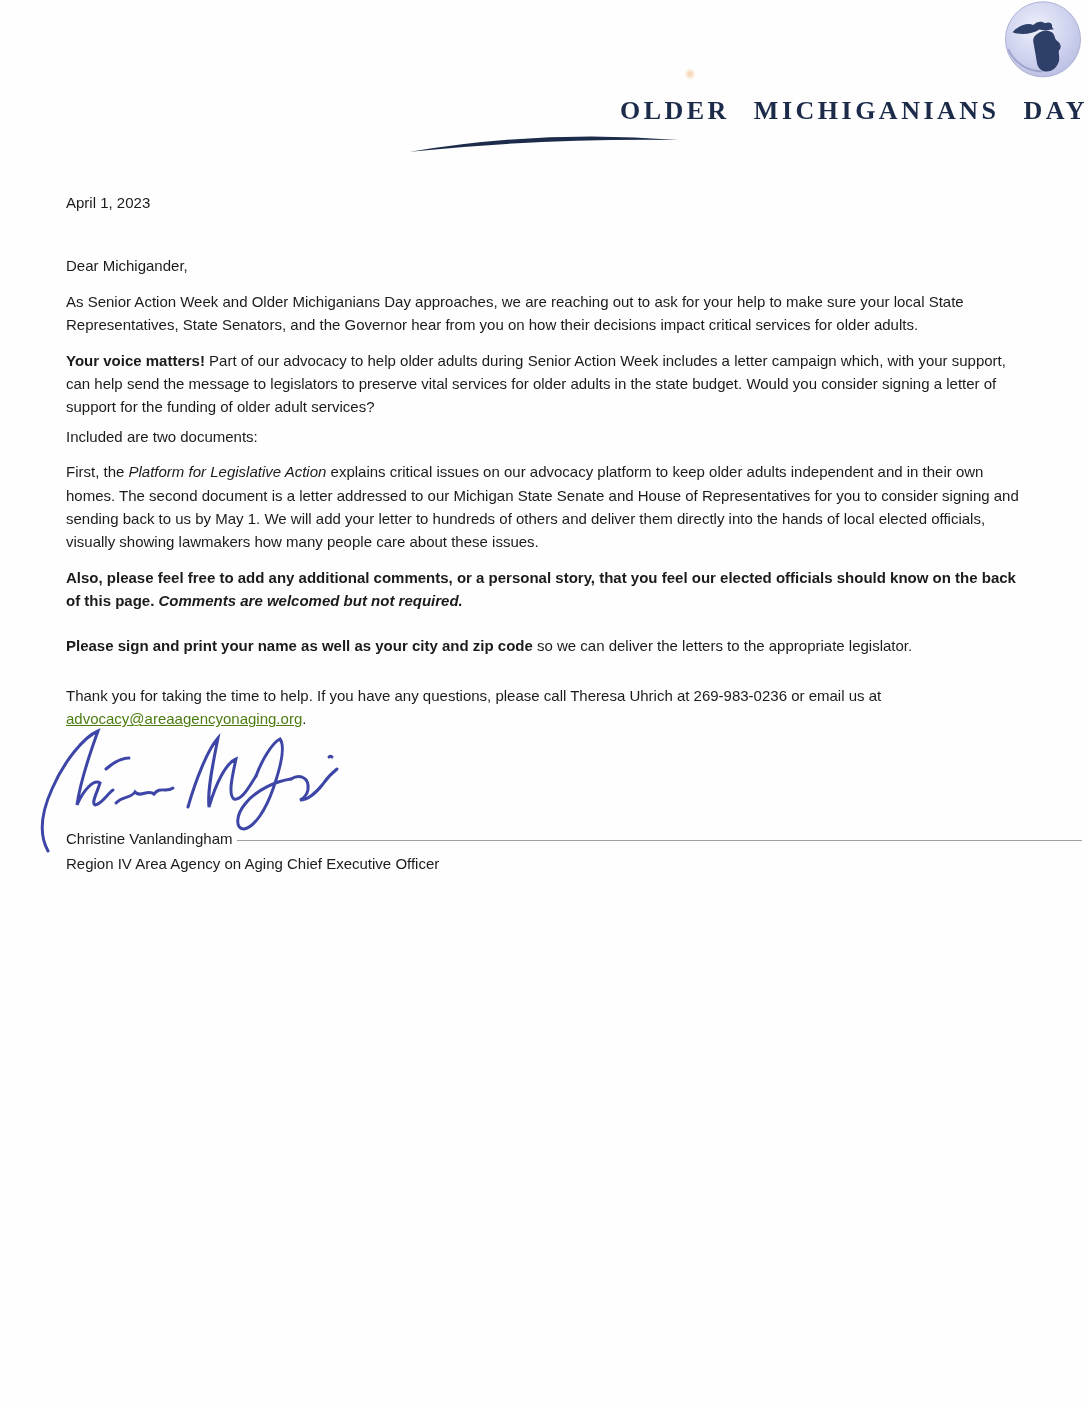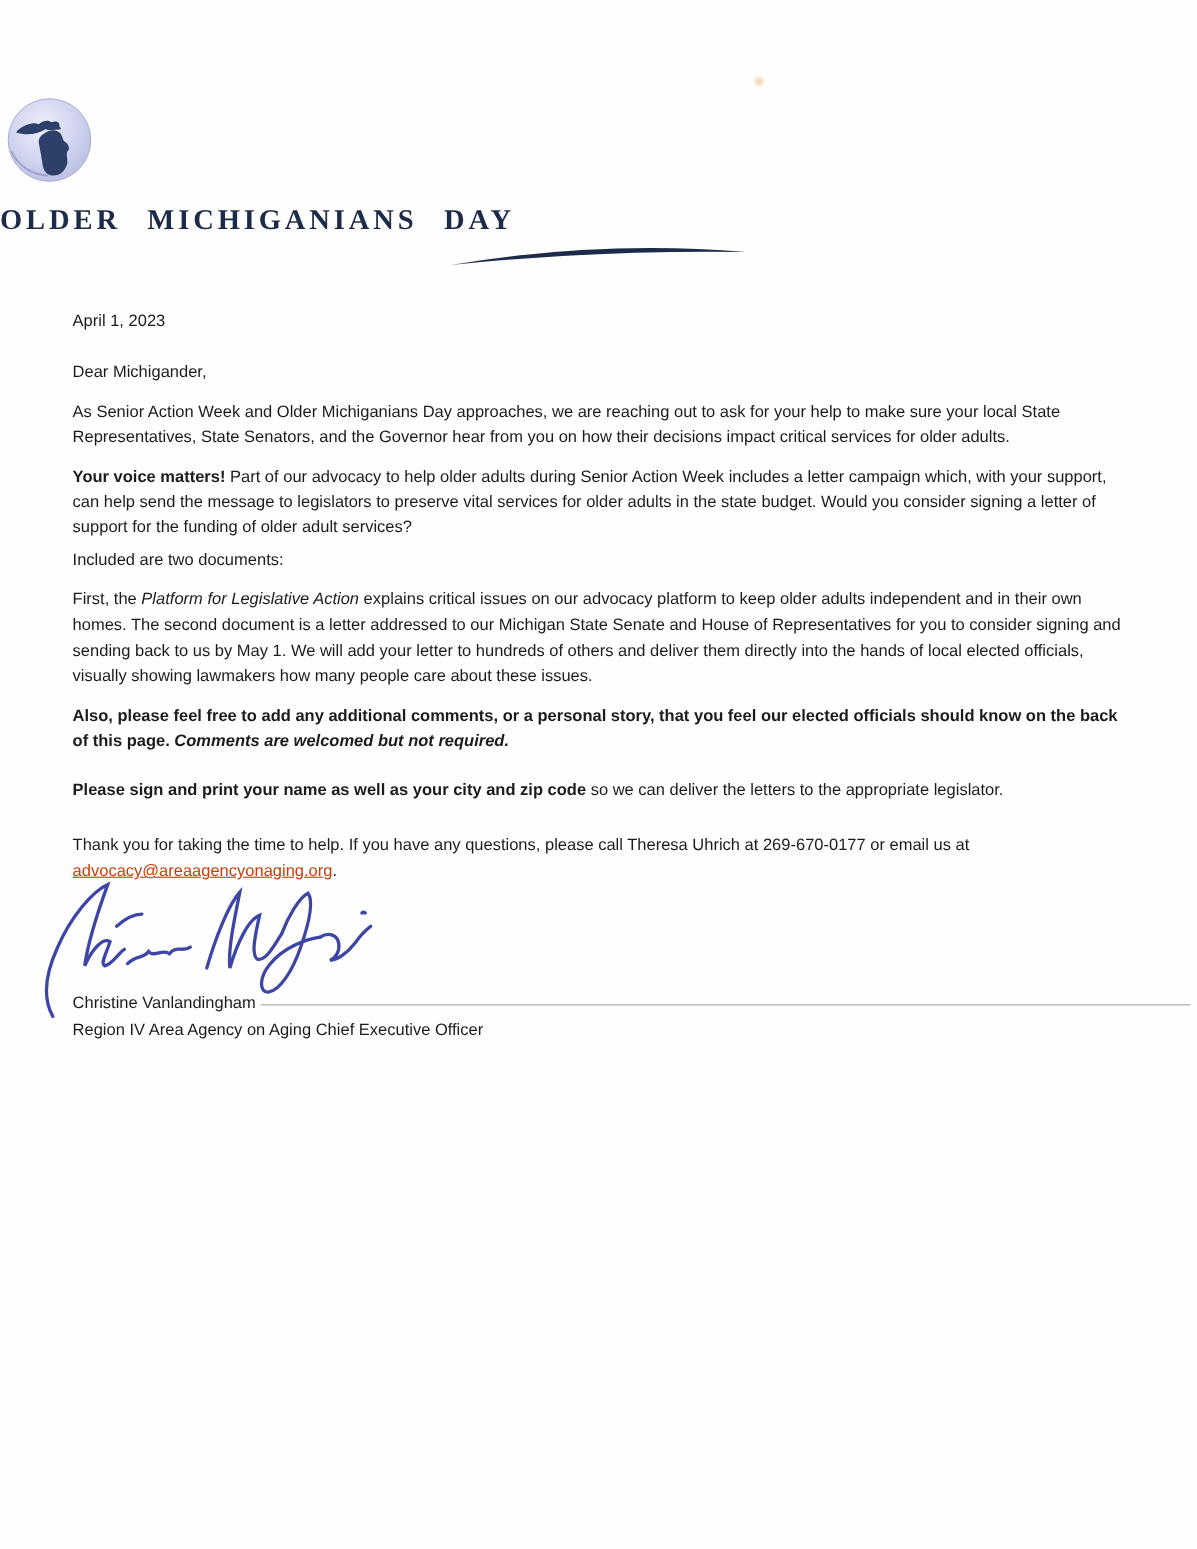--- a/index.html
+++ b/index.html
@@ -5,45 +5,45 @@
   html,body { margin:0; padding:0; background:#ffffff; }
   .page {
     position:relative;
     width:1088px; height:1408px;
     background:#fefefe;
     overflow:hidden;
     font-family:"Liberation Sans", sans-serif;
     color:#1b1b1b;
   }
   
-  .header { padding-top:88px; text-align:left; }
+  .header { text-align:right; }
   .logo-wrap { display:inline-block; line-height:0; }
   .org-name {
     margin-top:8px;
     font-family:"Liberation Serif", serif;
     font-weight:700;
     font-size:26px;
     letter-spacing:3.5px;
     word-spacing:14px;
     color:#1c2b4a;
   }
   .swoosh { display:block; margin:3px auto 0; }
   
   .letter-body {
     padding:0 66px;
     font-size:15px;
     line-height:1.56;
   }
   .date { margin-top:36px; }
-  .salutation { margin-top:24px; }
+  .salutation { margin-top:40px; }
   p.para { margin:12px 0 0 0; }
   p.para.gap-sm { margin-top:6px; }
   p.para.gap-lg { margin-top:22px; }
   p.para.gap-xl { margin-top:26px; }
-  .email-link { color:#c2410c; text-decoration:underline; cursor:pointer; }
+  .email-link { color:#4d7c0f; text-decoration:underline; cursor:pointer; }
   .closing { margin-top:30px; }
   
   .signature-block { position:relative; height:96px; }
   .signature-svg { position:absolute; left:-30px; top:-6px; z-index:2; }
   .name-row { display:flex; align-items:flex-end; position:relative; z-index:1; }
   .name { white-space:nowrap; }
   .sig-rule {
     flex:1;
     border-top:1.5px solid #8b8f93;
     margin:0 -60px 9px 4px;
@@ -93,21 +93,21 @@
     <div class="date">April 1, 2023</div>
 
     <div class="salutation">Dear Michigander,</div>
 
     <p class="para"><span>As Senior Action Week and Older Michiganians Day approaches, we are reaching out to ask for your help to make sure your local State Representatives, State Senators, and the Governor hear from you on how their decisions impact critical services for older adults.</span></p>
     <p class="para"><span style="font-weight: bold;">Your voice matters!</span><span> Part of our advocacy to help older adults during Senior Action Week includes a letter campaign which, with your support, can help send the message to legislators to preserve vital services for older adults in the state budget. Would you consider signing a letter of support for the funding of older adult services?</span></p>
     <p class="para gap-sm"><span>Included are two documents:</span></p>
     <p class="para"><span>First, the </span><span style="font-style: italic;">Platform for Legislative Action</span><span> explains critical issues on our advocacy platform to keep older adults independent and in their own homes. The second document is a letter addressed to our Michigan State Senate and House of Representatives for you to consider signing and sending back to us by May 1. We will add your letter to hundreds of others and deliver them directly into the hands of local elected officials, visually showing lawmakers how many people care about these issues.</span></p>
     <p class="para"><span style="font-weight: bold;">Also, please feel free to add any additional comments, or a personal story, that you feel our elected officials should know on the back of this page. </span><span style="font-weight: bold; font-style: italic;">Comments are welcomed but not required.</span></p>
     <p class="para gap-lg"><span style="font-weight: bold;">Please sign and print your name as well as your city and zip code</span><span> so we can deliver the letters to the appropriate legislator.</span></p>
-    <p class="para gap-xl"><span>Thank you for taking the time to help. If you have any questions, please call Theresa Uhrich at 269-670-0177 or email us at </span><a href="#" class="email-link">advocacy@areaagencyonaging.org</a><span>.</span></p>
+    <p class="para gap-xl"><span>Thank you for taking the time to help. If you have any questions, please call Theresa Uhrich at 269-983-0236 or email us at </span><a href="#" class="email-link">advocacy@areaagencyonaging.org</a><span>.</span></p>
 
 
     <div class="signature-block">
       <svg class="signature-svg" width="330" height="130" viewBox="0 0 330 130" fill="none" stroke="#3d46a6" stroke-width="3" stroke-linecap="round">
         <path d="M12,126 C2,108 6,86 16,64 C28,36 48,12 62,6 C54,28 44,58 41,80 C48,64 58,54 64,58 C61,68 55,78 59,80 C66,79 72,68 77,65"></path>
         <path d="M70,44 C78,37 87,33 93,33"></path>
         <path d="M80,78 C88,70 94,74 99,67 C104,73 112,64 118,69 C124,61 130,68 137,63"></path>
         <path d="M152,82 C160,54 172,24 182,13 C178,34 171,64 173,82 C180,58 190,38 200,34 C196,52 192,70 198,74 C206,76 214,60 220,51"></path>
         <path d="M220,51 C226,35 236,18 244,14 C250,22 244,44 237,64 C230,84 219,102 208,104 C199,104 200,90 209,79 C221,64 241,56 255,54"></path>
         <path d="M255,54 C263,49 271,52 272,60 C273,67 269,73 264,75 C271,75 280,68 287,59 C291,53 296,48 301,44"></path>

